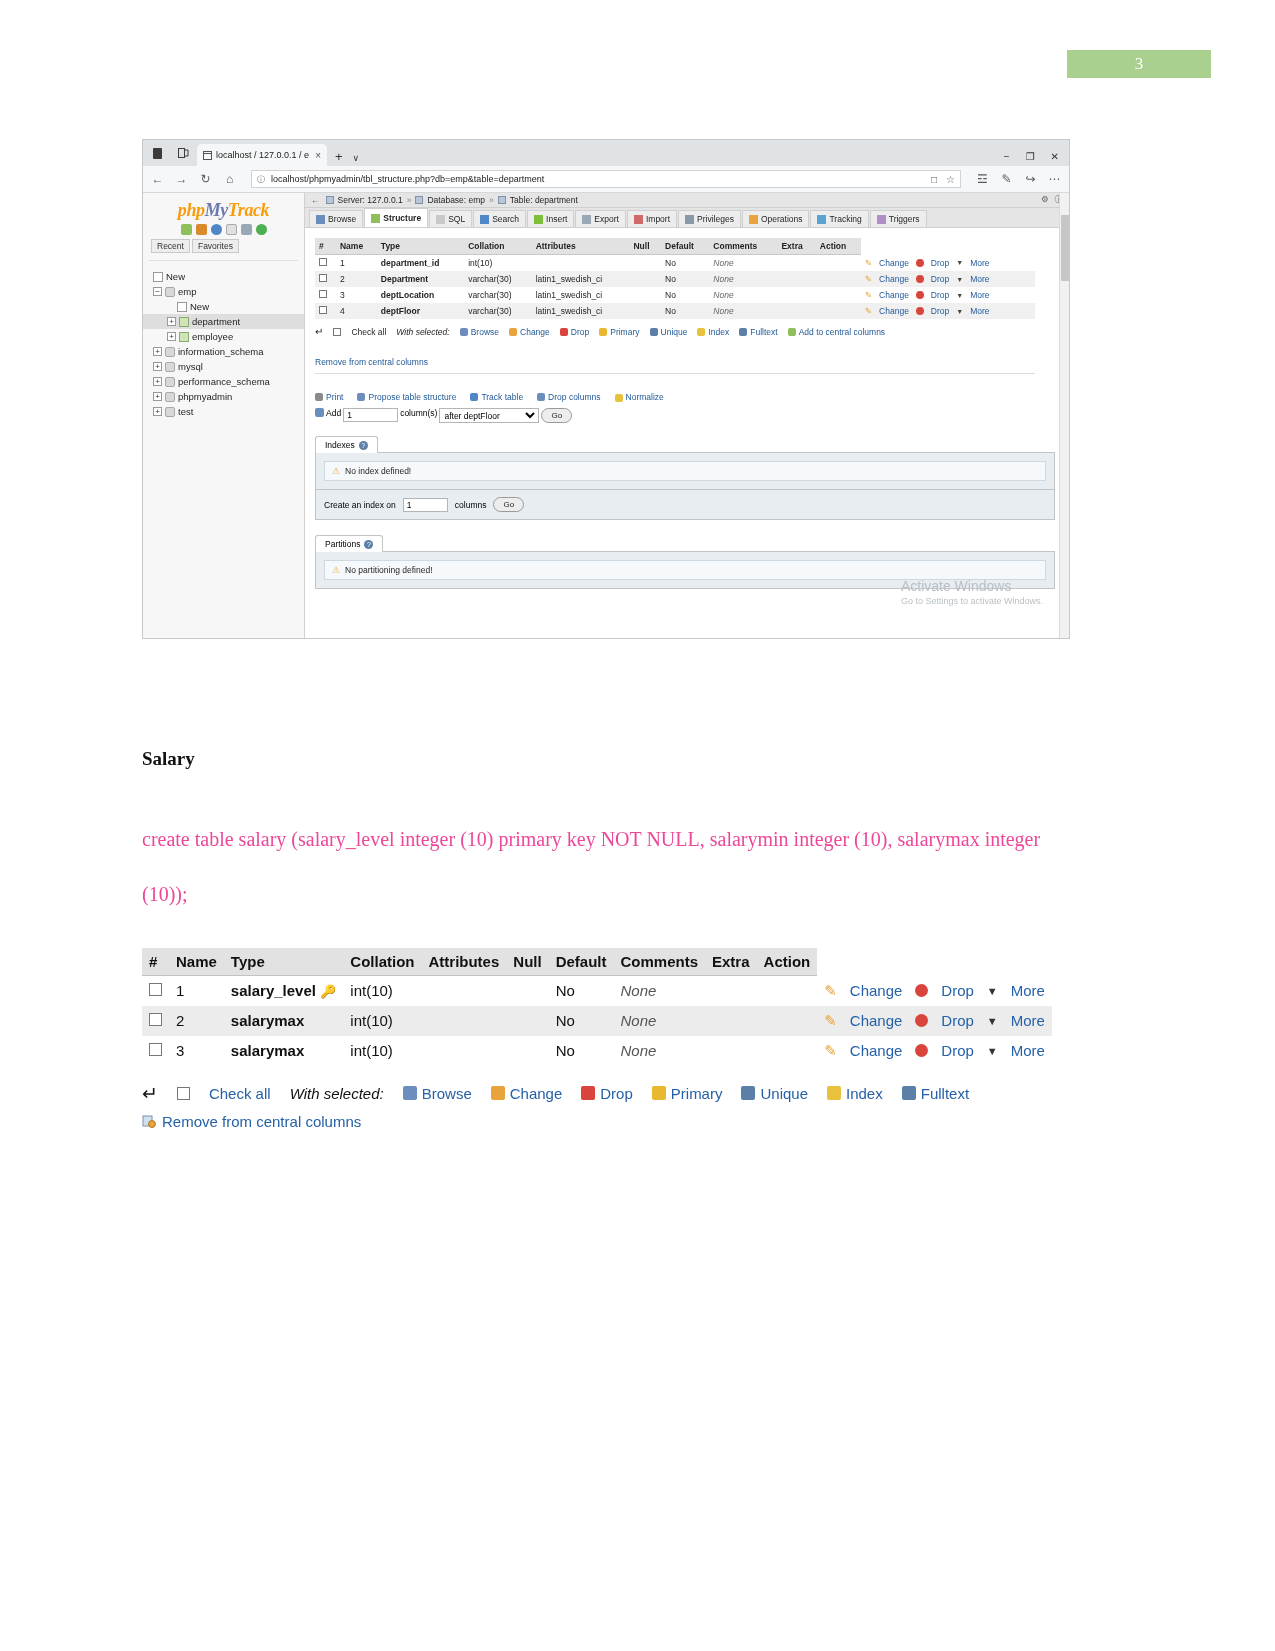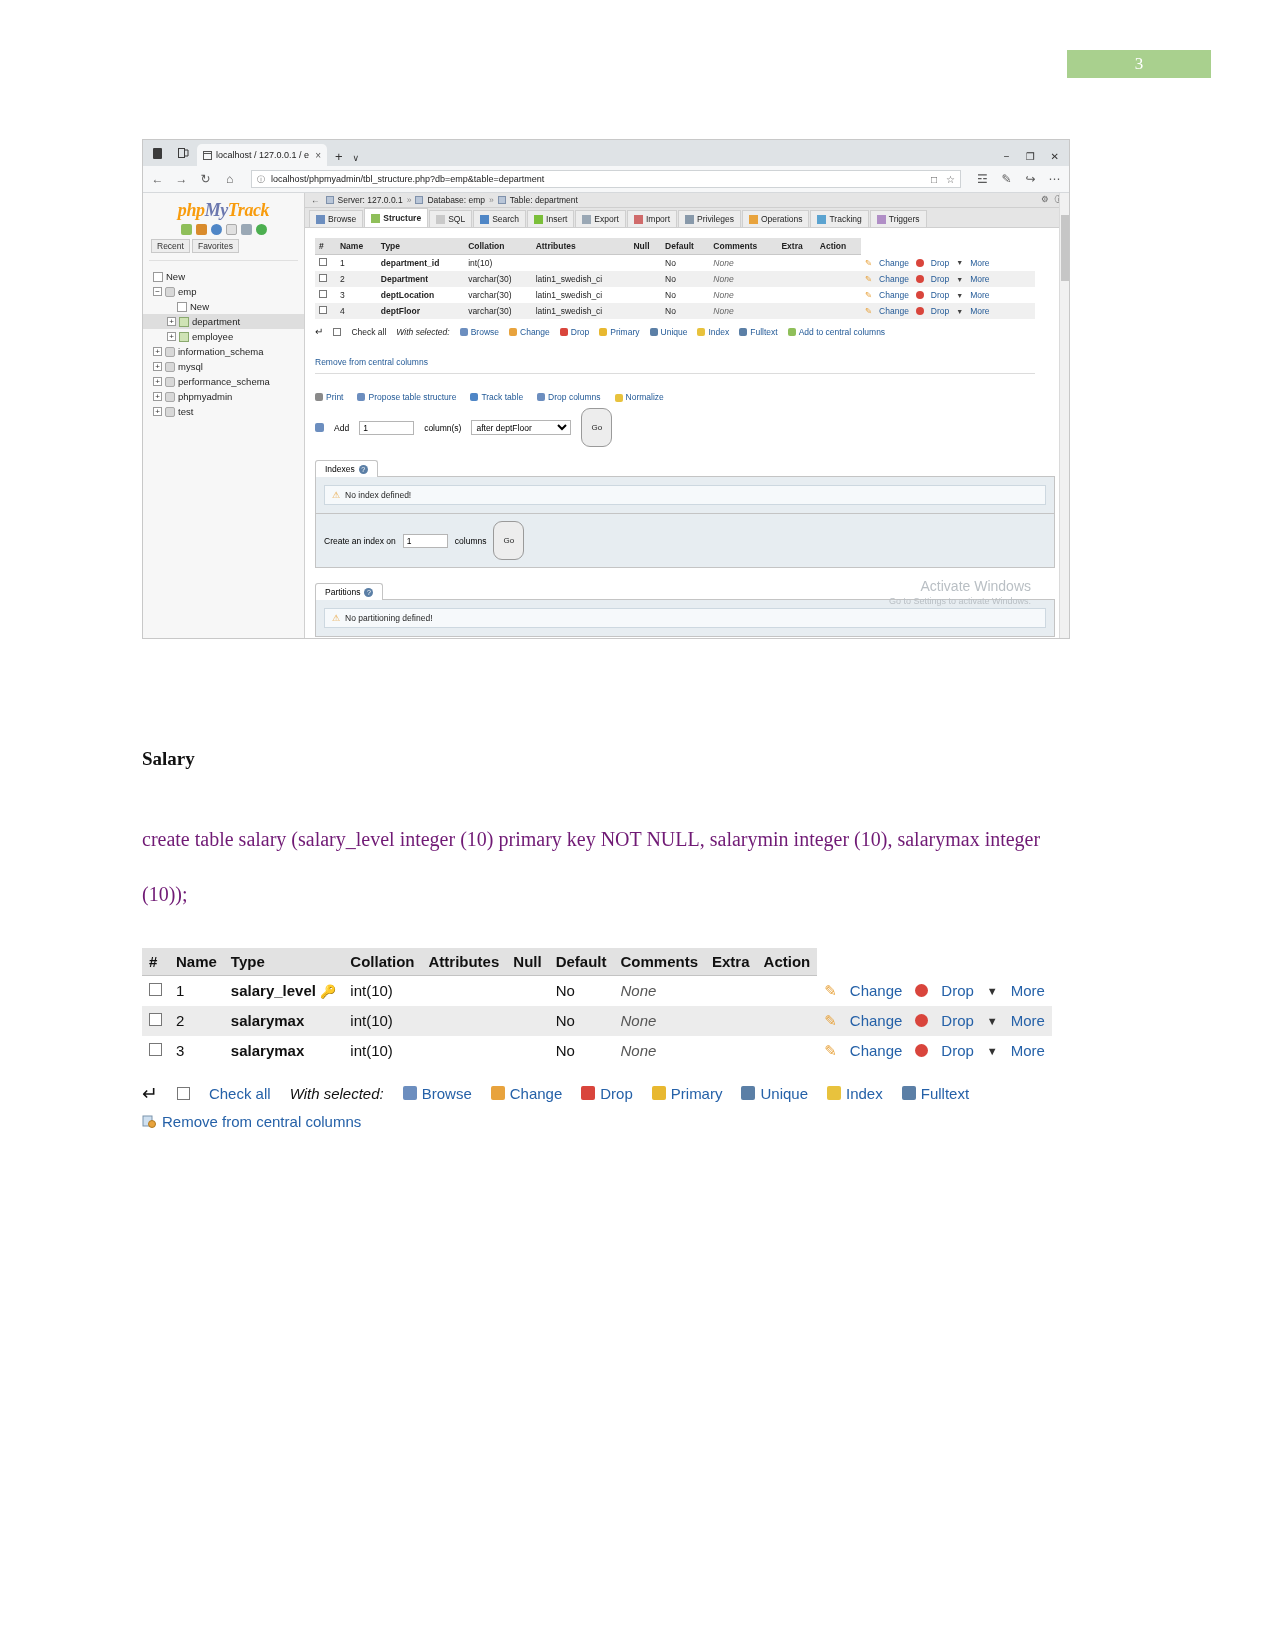--- a/index.html
+++ b/index.html
@@ -154,32 +154,32 @@
   .withsel a { color:#235a97; text-decoration:none; }
   .withsel .ital { font-style:italic; }
   .cbx { width:8px; height:8px; border:1px solid #777; background:#fff; display:inline-block; }
   .arrowup { font-size:10px; color:#222; }
 
   .pma-hr { height:1px; background:#dcdcdc; margin:6px 10px 0 10px; width:720px; }
 
   .ops { margin:18px 0 0 10px; display:flex; align-items:center; gap:14px; font-size:8.5px; width:720px; }
   .ops a { color:#235a97; text-decoration:none; }
 
-  .addrow { margin:6px 0 0 10px; display:flex; align-items:center; gap:10px; font-size:8.5px; }
+  .addrow { margin:6px 0 0 10px; display:flex; align-items:flex-start; gap:2px; font-size:8.5px; }
   .addrow input[type=text] {
     width:55px; height:14px; border:1px solid #b5b5b5; font-size:8.5px; padding:0 3px;
     font-family:"Liberation Sans", sans-serif;
   }
   .addrow select {
     height:15px; border:1px solid #b5b5b5; font-size:8.5px; width:100px;
     font-family:"Liberation Sans", sans-serif; background:#fff;
   }
   .gobtn {
     border:1px solid #9a9a9a; border-radius:9px; background:#ededed;
-    font-size:8px; padding:14px 9px; color:#1f1f1f;
+    font-size:8px; padding:2px 9px; color:#1f1f1f;
   }
 
   .panel { margin:10px 0 0 10px; width:740px; }
   .panel-tab {
     display:inline-flex; align-items:center; gap:4px;
     border:1px solid #c4c4c4; border-bottom:none; background:#fff;
     font-size:8.5px; padding:3px 9px; position:relative; top:1px; border-radius:3px 3px 0 0;
   }
   .qmark {
     width:9px; height:9px; border-radius:50%; background:#5b7fa6; color:#fff;
@@ -194,21 +194,21 @@
   .panel-foot {
     border:1px solid #c4c4c4; border-top:none; background:#e7edf1;
     padding:7px 8px; display:flex; align-items:center; gap:7px; font-size:8.5px;
   }
   .panel-foot input {
     width:45px; height:14px; border:1px solid #b5b5b5; font-size:8.5px; padding:0 3px;
     font-family:"Liberation Sans", sans-serif;
   }
 
   .watermark {
-    position:absolute; right:38px; bottom:34px; text-align:right;
+    position:absolute; right:26px; bottom:34px; text-align:left;
     color:#b9bfc4; font-family:"Liberation Sans", sans-serif; pointer-events:none;margin-left:20px;
   }
   .watermark .w1 { font-size:14px; }
   .watermark .w2 { font-size:9px; margin-top:2px; }
 
   .console {
     position:absolute; left:0; bottom:0; width:100%; height:12px;
     background:#eeeeee; border-top:1px solid #c6c6c6;
     display:flex; align-items:center; gap:4px; padding-left:18px; font-size:8px; color:#1f1f1f;
   }
@@ -219,21 +219,21 @@
   .scrollthumb { position:absolute; top:22px; left:1px; width:8px; height:66px; background:#c6c6c6; }
 
   
   .h-salary {
     position:absolute; left:142px; top:748px;
     font-size:19px; font-weight:bold; color:#111;
     font-family:"Liberation Serif", serif;
   }
   .para {
     position:absolute; left:142px; top:812px; width:900px;
-    font-size:20px; line-height:55px; color:#701a75;
+    font-size:20px; line-height:55px; color:#ec4899;
     font-family:"Liberation Serif", serif;
   }
 
   
   .sal-wrap {
     position:absolute; left:142px; top:948px; width:835px;
     font-family:"Liberation Sans", sans-serif;
   }
   .sal-tbl { width:835px; border-collapse:collapse; font-size:15px; }
   .sal-tbl th {

